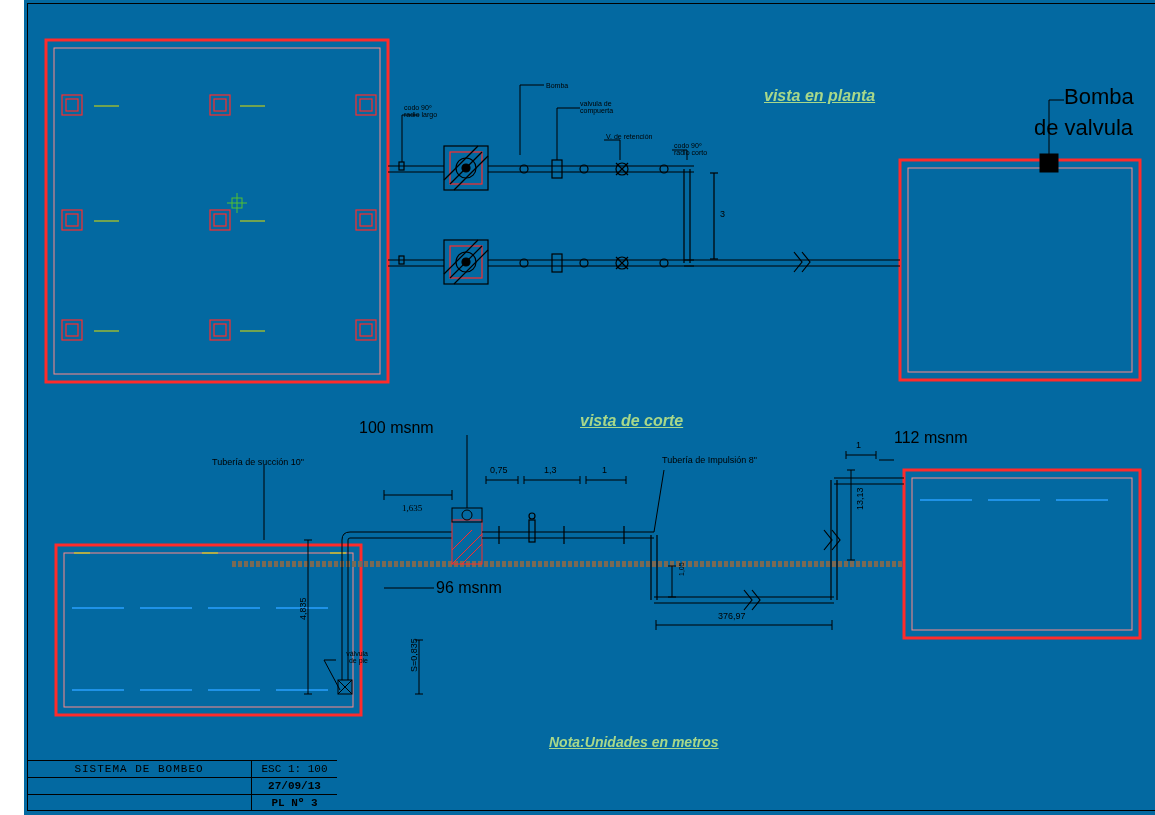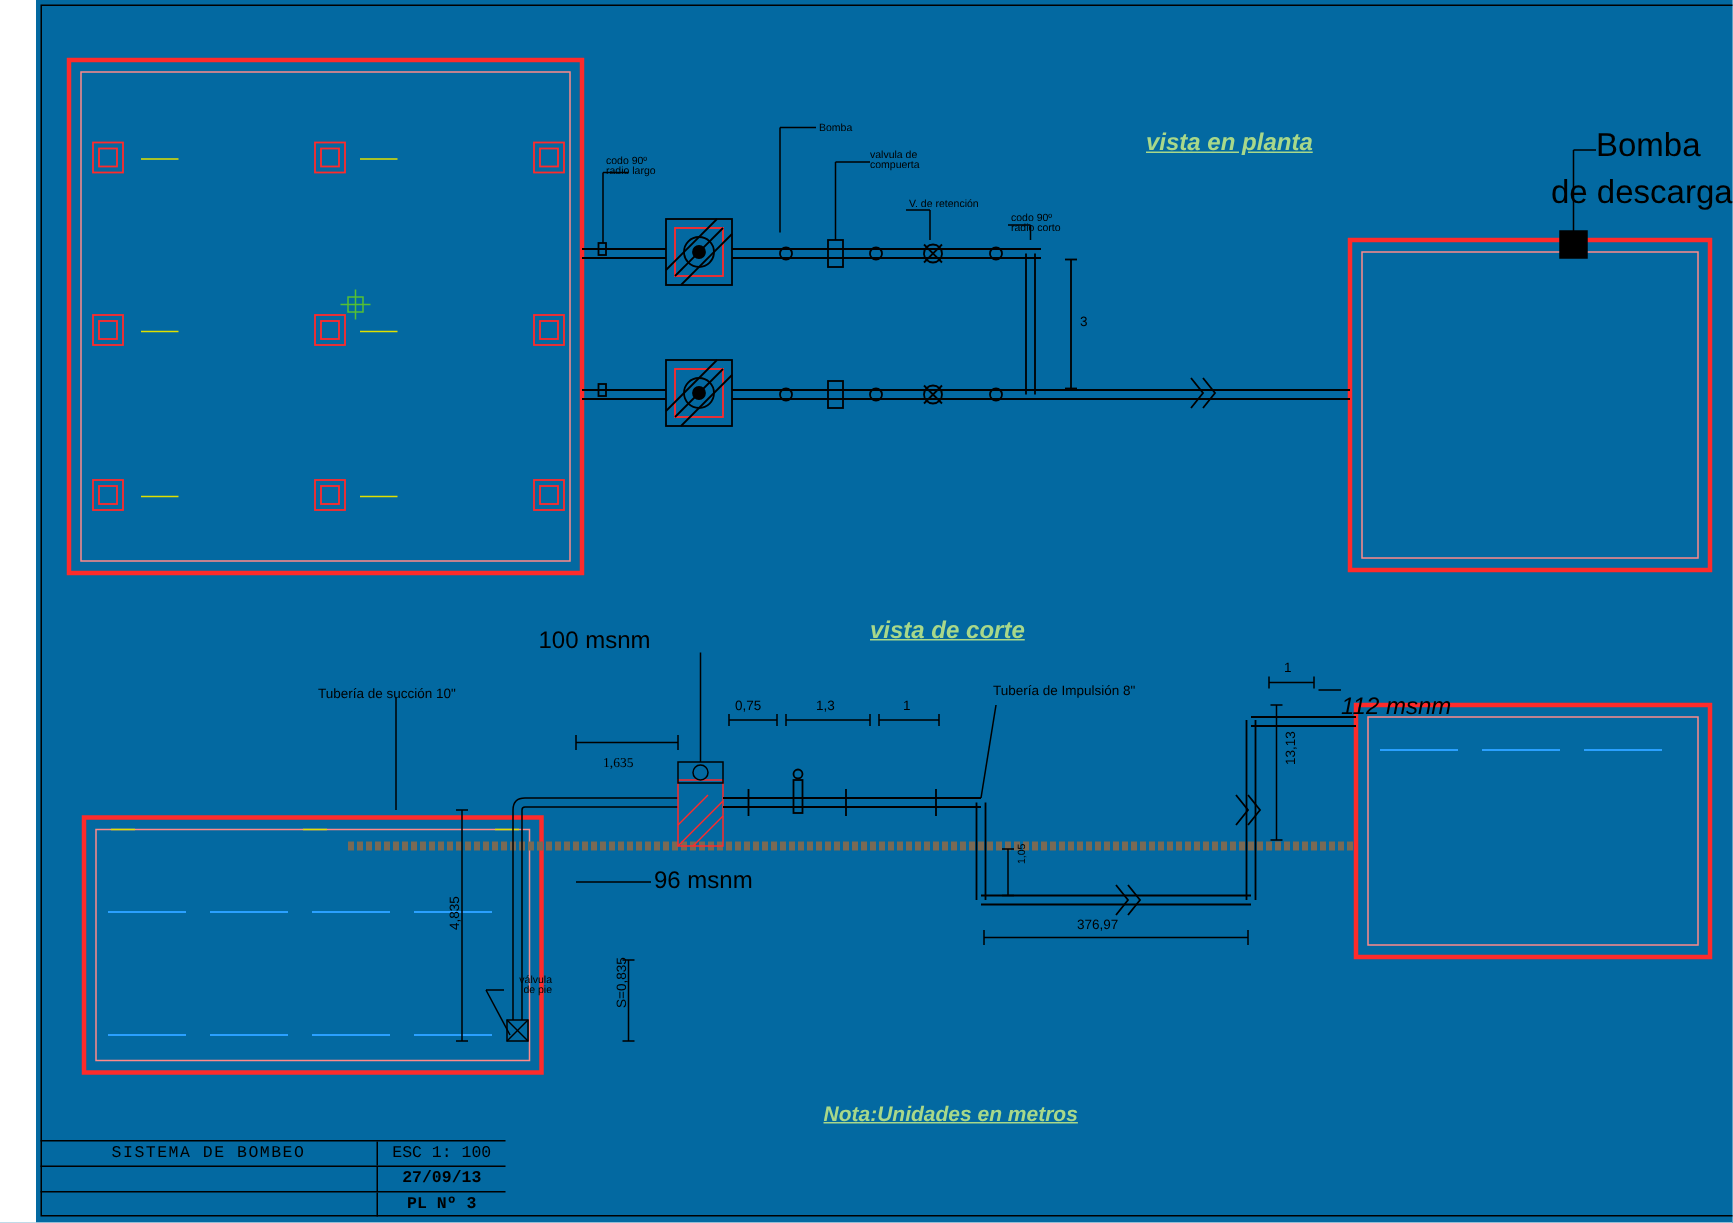--- a/index.html
+++ b/index.html
@@ -360,40 +360,40 @@
       <line x1="640" y1="470" x2="630" y2="532"></line>
     </g>
 
   </svg>
 
   <div class="lbl green-u" style="left:740px; top:88px; font-size:16px">vista en planta</div>
   <div class="lbl green-u" style="left:556px; top:413px; font-size:16px">vista de corte</div>
   <div class="lbl green-u" style="left:525px; top:735px; font-size:14px">Nota:Unidades en metros</div>
 
   <div class="lbl big" style="left:1040px; top:85px; text-align:left">Bomba</div>
-  <div class="lbl big" style="left:1010px; top:116px; text-align:left">de descarga</div>
+  <div class="lbl big" style="left:1010px; top:116px; text-align:left">de valvula</div>
 
   <div class="lbl tiny" style="left:380px; top:104px; text-align:left">codo 90º
 radio largo</div>
   <div class="lbl tiny" style="left:522px; top:82px; text-align:left">Bomba</div>
   <div class="lbl tiny" style="left:556px; top:100px; text-align:left">valvula de
 compuerta</div>
   <div class="lbl tiny" style="left:582px; top:133px; text-align:left">V. de retención</div>
   <div class="lbl tiny" style="left:650px; top:142px; text-align:left">codo 90º
 radio corto</div>
   <div class="lbl small" style="left:696px; top:210px;">3</div>
 
   <div class="lbl small" style="left:188px; top:458px; text-align:left">Tubería de succión 10"</div>
   <div class="lbl small" style="left:638px; top:456px; text-align:left">Tubería de Impulsión 8"</div>
   <div class="lbl tiny" style="left:304px; top:650px; text-align:right; width:40px">válvula
 de pie</div>
 
   <div class="lbl med" style="left:335px; top:420px;">100 msnm</div>
   <div class="lbl med" style="left:412px; top:580px;">96 msnm</div>
-  <div class="lbl med" style="left:870px; top:464px;font-style:italic;">112 msnm</div>
+  <div class="lbl med" style="left:870px; top:430px;">112 msnm</div>
 
   <div class="lbl small" style="left:378px; top:504px;font-family:Liberation Serif, serif;">1,635</div>
   <div class="lbl small" style="left:466px; top:466px;">0,75</div>
   <div class="lbl small" style="left:520px; top:466px;">1,3</div>
   <div class="lbl small" style="left:578px; top:466px;">1</div>
   <div class="lbl small" style="left:832px; top:441px;">1</div>
   <div class="lbl small" style="left:832px; top:510px; transform:rotate(-90deg); transform-origin:left top;">13,13</div>
   <div class="lbl tiny" style="left:654px; top:576px; transform:rotate(-90deg); transform-origin:left top;">1,05</div>
   <div class="lbl small" style="left:694px; top:612px;">376,97</div>
   <div class="lbl small" style="left:275px; top:620px; transform:rotate(-90deg); transform-origin:left top;">4,835</div>

